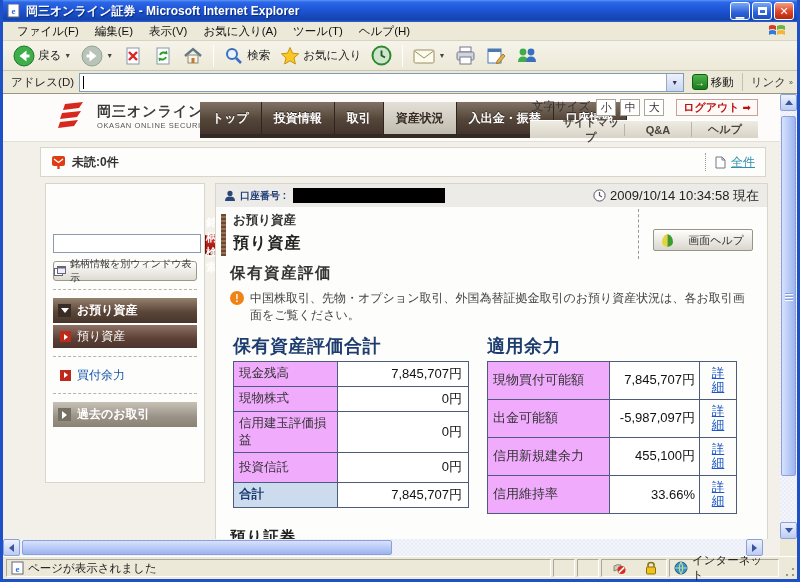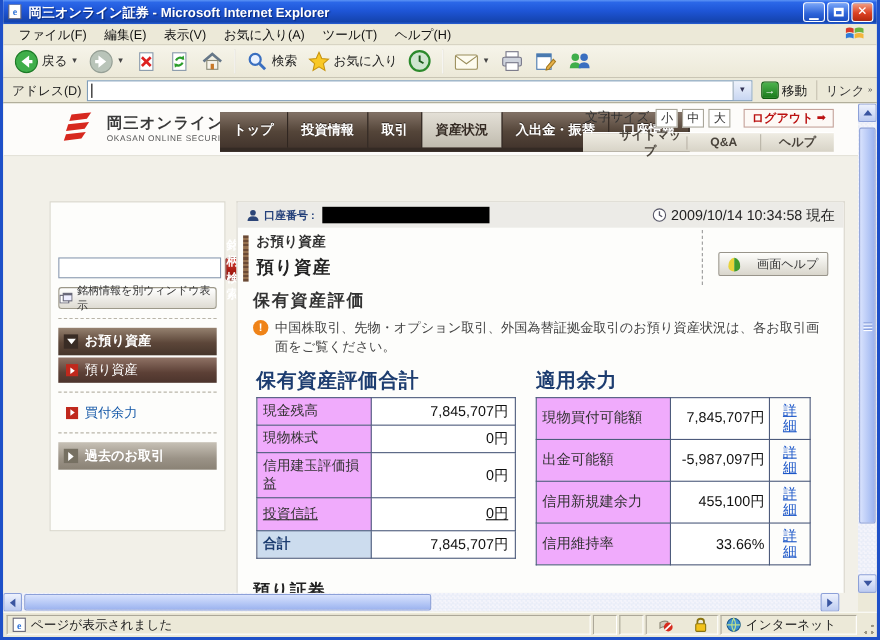--- a/index.html
+++ b/index.html
@@ -104,21 +104,21 @@
   .cols{display:flex;gap:18px;margin:10px 0 0 17px;}
   .col-h{font-size:18px;font-weight:bold;color:#1d3d70;margin-bottom:3px;letter-spacing:.5px;}
   table.dtab{border-collapse:collapse;border:1px solid #4d5b7c;}
   .dtab td{border:1px solid #4d5b7c;font-size:12.5px;vertical-align:middle;}
   .dtab td.lbl{background:#f0abfc;color:#333;padding:3px 5px;}
   .dtab td.val{background:#fff;color:#111;text-align:right;padding:3px 6px;font-size:13px;}
   .tbl-left{width:236px;}
   .tbl-left td.lbl{width:104px;}
   .tbl-left tr:nth-child(1) td,.tbl-left tr:nth-child(2) td{height:25px;}
   .tbl-left tr:nth-child(3) td{height:38px;}
-  .tbl-left tr:nth-child(4) td{height:30px;text-decoration:underline;}
+  .tbl-left tr:nth-child(4) td{height:30px;}
   .tbl-left tr:nth-child(5) td{height:25px;}
   .tbl-left tr.total td.lbl{background:#ccdcee;color:#1d3d70;font-weight:bold;}
   .tbl-right{width:250px;}
   .tbl-right td.lbl{width:122px;font-size:13px;}
   .tbl-right td.val{width:90px;padding:3px 4px;}
   .tbl-right td{height:38px;}
   .det-link{display:block;width:14px;margin:0 auto;font-size:12.5px;color:#1b56c8;text-decoration:underline;word-break:break-all;line-height:1.15;text-align:center;}
   .bottom-title{margin:13px 0 0 14px;font-size:15.5px;font-weight:bold;color:#222;letter-spacing:1px;}
 
   
@@ -134,21 +134,21 @@
   .vthumb .grip{position:absolute;left:3px;top:50%;width:8px;height:1px;background:#8aa0dc;box-shadow:0 3px 0 #8aa0dc,0 -3px 0 #8aa0dc,0 1px 0 #fff,0 4px 0 #fff,0 -2px 0 #fff;}
   .hthumb{position:absolute;left:19px;top:1px;width:370px;height:15px;background:linear-gradient(180deg,#d8e2fd,#aec2f4 70%,#9db3ee);border:1px solid #8ca0d8;border-radius:2px;}
   .corner{position:absolute;right:0;bottom:0;width:17px;height:17px;background:#ece9d8;}
 
   
   .statusbar{height:23px;background:#ece9d8;display:flex;align-items:stretch;border-top:1px solid #fff;padding:2px 2px 2px 3px;gap:2px;}
   .pane{border:1px solid;border-color:#aca899 #fff #fff #aca899;display:flex;align-items:center;font-size:11.5px;color:#222;padding:0 4px;gap:4px;}
   .pane.grow{flex:1;}
   .pane.tiny{width:22px;}
   .pane.icons{width:66px;justify-content:space-around;padding:0 2px;}
-  .pane.net{width:124px;}
+  .pane.net{width:110px;}
   .grip{width:14px;display:flex;align-items:flex-end;justify-content:flex-end;}
   .grip-dots{width:10px;height:10px;background:
     radial-gradient(circle at 8px 2px,#9a9683 1.2px,transparent 1.3px),
     radial-gradient(circle at 8px 8px,#9a9683 1.2px,transparent 1.3px),
     radial-gradient(circle at 2px 8px,#9a9683 1.2px,transparent 1.3px);}
 
   .ico{flex:none;display:block;}
 </style>
 </head>
 <body>
@@ -326,20 +326,35 @@
             <span class="logout-arrow">➡</span>
           </div>
         </div>
         <div class="utils2">
           <div class="u2">サイトマップ</div>
           <div class="u2">Q&amp;A</div>
           <div class="u2">ヘルプ</div>
         </div>
       </div>
 
+      <div class="unread-bar">
+        <svg class="ico" width="15" height="15" viewBox="0 0 15 15">
+            <rect x="1" y="1" width="13" height="10" rx="2" fill="#e03c14"></rect>
+            <path d="M3 4 L7.5 7.5 L12 4" stroke="#fff" fill="none" stroke-width="1.3"></path>
+            <rect x="6.3" y="11" width="2.4" height="3" fill="#e03c14"></rect>
+          </svg>
+        <span class="unread-label">未読:0件</span>
+        <div class="unread-right">
+          <svg class="ico" width="11" height="13" viewBox="0 0 11 13">
+              <path d="M1 1 L7 1 L10 4 L10 12 L1 12 Z" fill="#fff" stroke="#778"></path>
+              <path d="M7 1 L7 4 L10 4" fill="none" stroke="#778"></path>
+            </svg>
+          <span class="all-link">全件</span>
+        </div>
+      </div>
 
       <div class="sidebar">
         <div class="search-row">
           <input class="search-input" style="">
           <div class="search-btn">銘柄検索</div>
         </div>
         <div class="popup-btn">
           <svg class="ico" width="12" height="10" viewBox="0 0 12 10">
               <rect x="0.5" y="2.5" width="8" height="7" fill="#fff" stroke="#667"></rect>
               <rect x="3.5" y="0.5" width="8" height="7" fill="#eef" stroke="#667"></rect>

